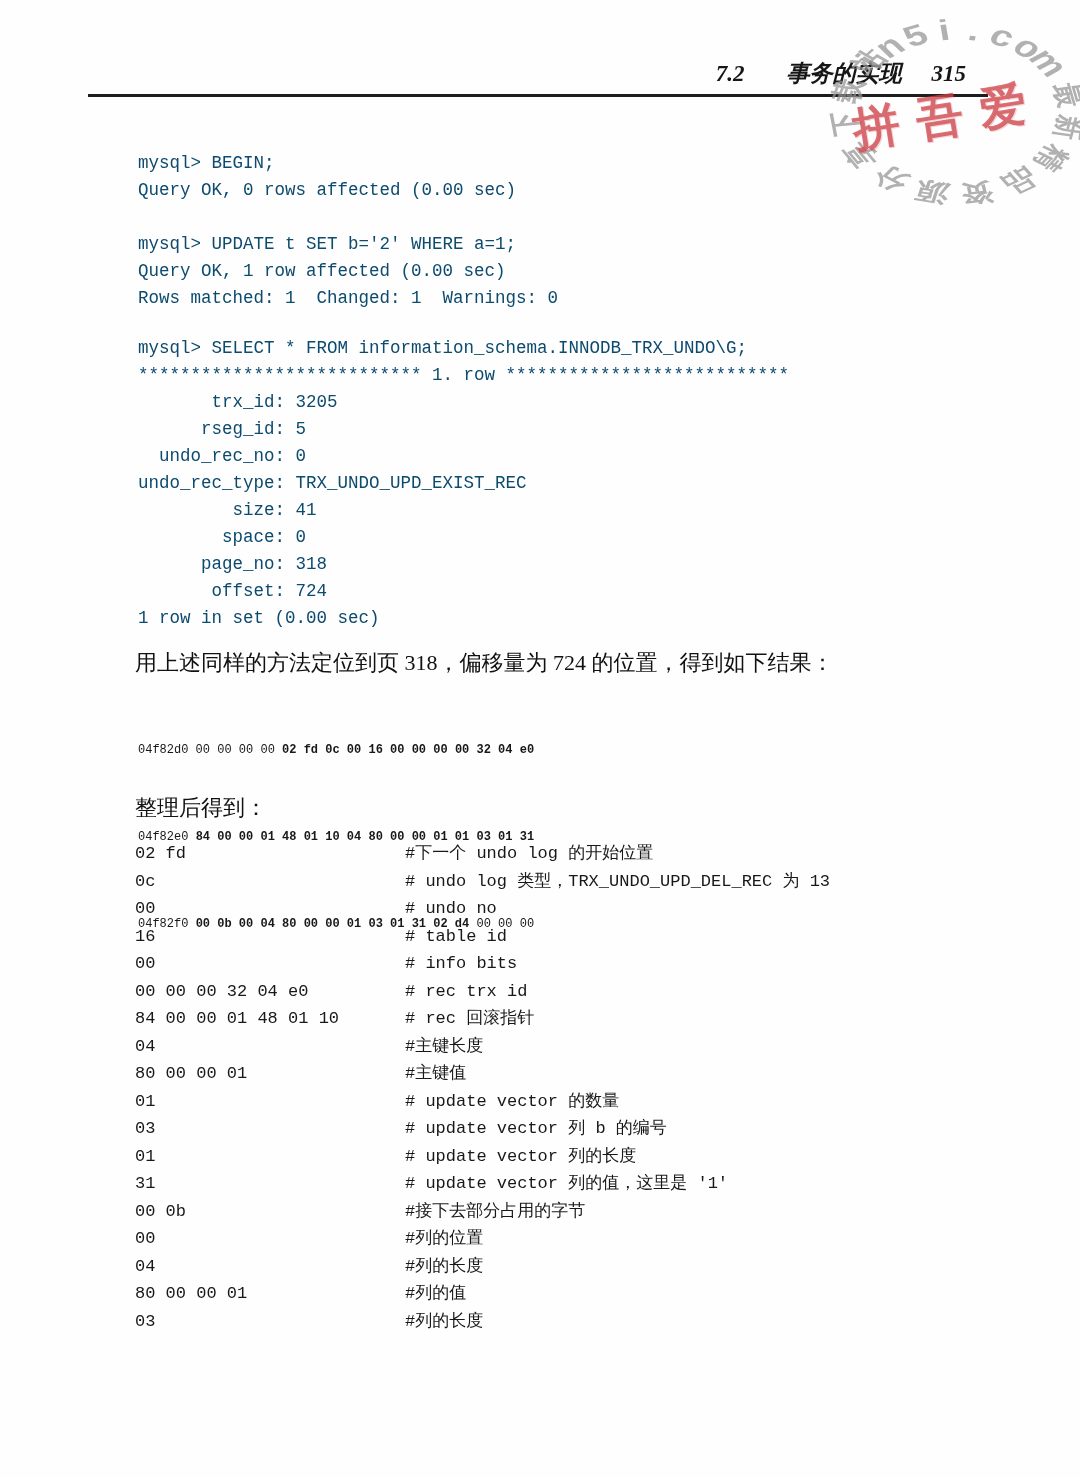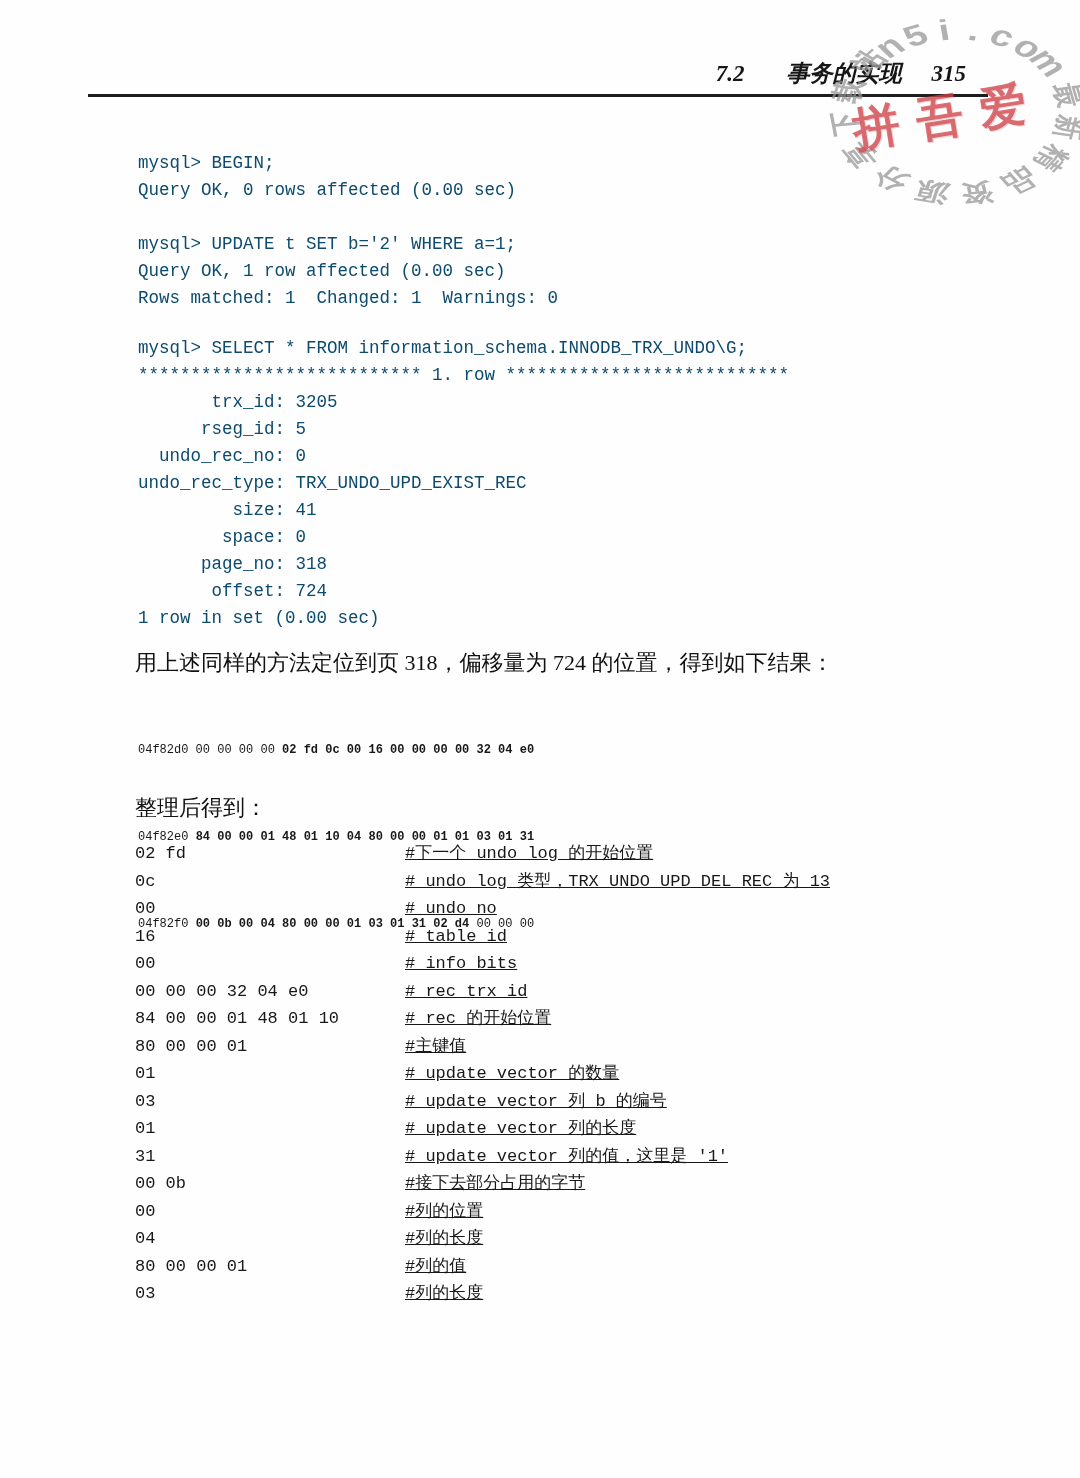--- a/index.html
+++ b/index.html
@@ -80,21 +80,20 @@
     white-space:pre; color:#181818;
   }
   .hb{font-weight:700;}
 
   
   .anno-table{
     position:absolute; left:135px; top:840px; width:860px;
     font-family:"Liberation Mono", monospace;
     font-size:17px; line-height:27.5px;
     color:#181818;
-    text-decoration:underline;
   }
   .anno-row{white-space:pre;}
   .anno-bytes{display:inline-block; min-width:270px;}
 </style>
 </head>
 <body>
 
 <div class="page">
 
   <div class="header">
@@ -156,21 +155,22 @@
 
   <div class="para p2">整理后得到：</div>
 
   <div class="anno-table">
     <div class="anno-row"><span class="anno-bytes">02 fd</span><span class="anno-comment">#下一个 undo log 的开始位置</span></div>
     <div class="anno-row"><span class="anno-bytes">0c</span><span class="anno-comment"># undo log 类型，TRX_UNDO_UPD_DEL_REC 为 13</span></div>
     <div class="anno-row"><span class="anno-bytes">00</span><span class="anno-comment"># undo no</span></div>
     <div class="anno-row"><span class="anno-bytes">16</span><span class="anno-comment"># table id</span></div>
     <div class="anno-row"><span class="anno-bytes">00</span><span class="anno-comment"># info bits</span></div>
     <div class="anno-row"><span class="anno-bytes">00 00 00 32 04 e0</span><span class="anno-comment"># rec trx id</span></div>
-    <div class="anno-row"><span class="anno-bytes">84 00 00 01 48 01 10</span><span class="anno-comment"># rec 的开始位置</span></div>
+    <div class="anno-row"><span class="anno-bytes">84 00 00 01 48 01 10</span><span class="anno-comment"># rec 回滚指针</span></div>
+    <div class="anno-row"><span class="anno-bytes">04</span><span class="anno-comment">#主键长度</span></div>
     <div class="anno-row"><span class="anno-bytes">80 00 00 01</span><span class="anno-comment">#主键值</span></div>
     <div class="anno-row"><span class="anno-bytes">01</span><span class="anno-comment"># update vector 的数量</span></div>
     <div class="anno-row"><span class="anno-bytes">03</span><span class="anno-comment"># update vector 列 b 的编号</span></div>
     <div class="anno-row"><span class="anno-bytes">01</span><span class="anno-comment"># update vector 列的长度</span></div>
     <div class="anno-row"><span class="anno-bytes">31</span><span class="anno-comment"># update vector 列的值，这里是 '1'</span></div>
     <div class="anno-row"><span class="anno-bytes">00 0b</span><span class="anno-comment">#接下去部分占用的字节</span></div>
     <div class="anno-row"><span class="anno-bytes">00</span><span class="anno-comment">#列的位置</span></div>
     <div class="anno-row"><span class="anno-bytes">04</span><span class="anno-comment">#列的长度</span></div>
     <div class="anno-row"><span class="anno-bytes">80 00 00 01</span><span class="anno-comment">#列的值</span></div>
     <div class="anno-row"><span class="anno-bytes">03</span><span class="anno-comment">#列的长度</span></div>

